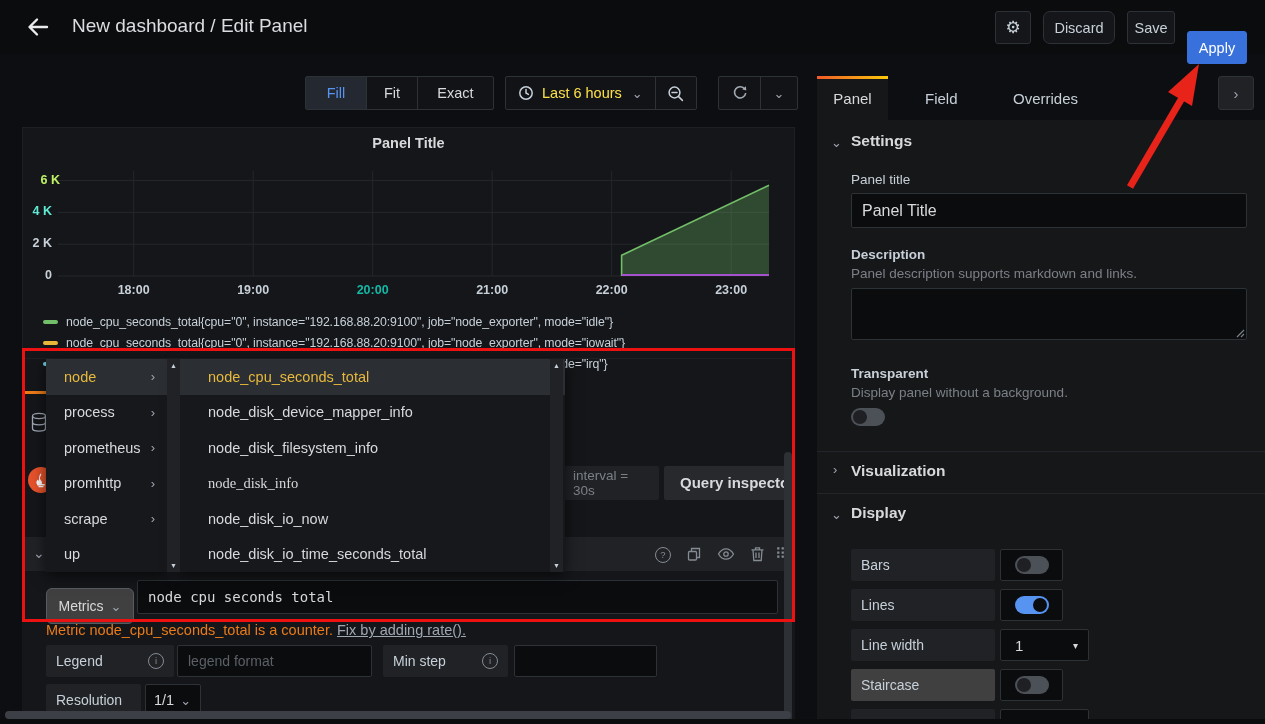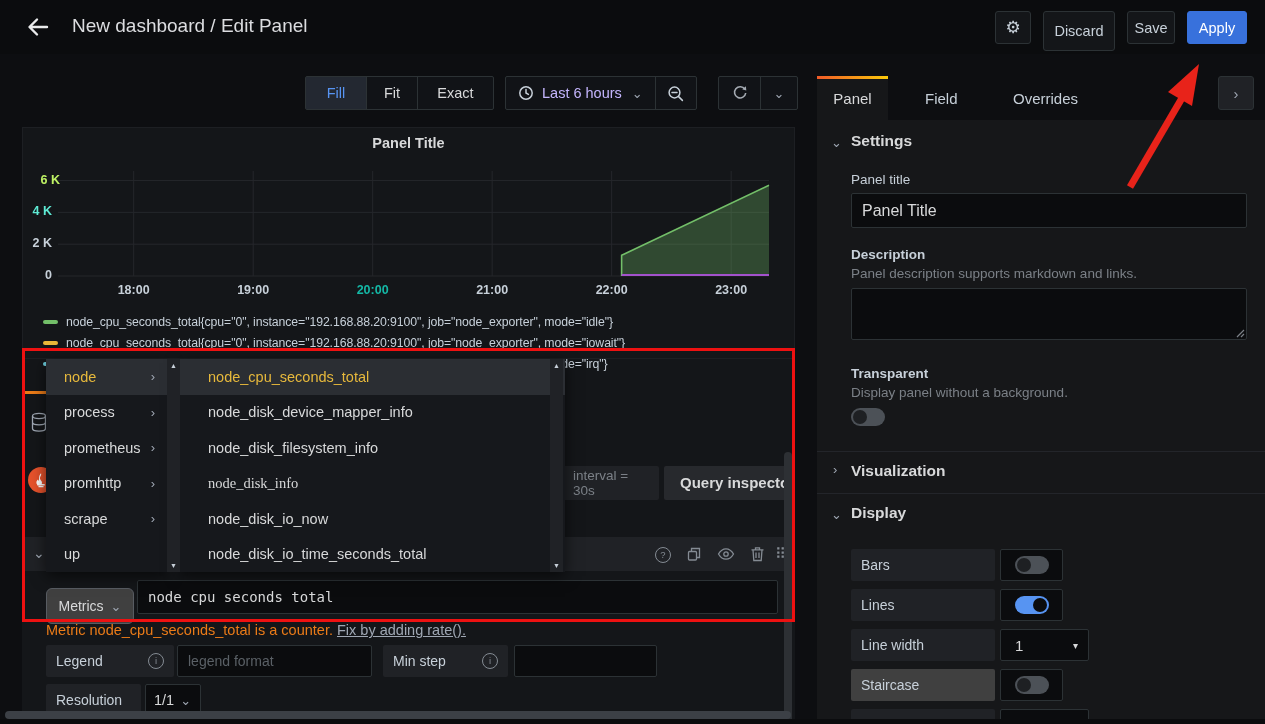--- a/index.html
+++ b/index.html
@@ -2,21 +2,21 @@
 <html><head>
 <meta charset="utf-8">
 <style>
   html,body{margin:0;padding:0;background:#000;}
   #app{position:relative;width:1265px;height:724px;background:#0d0e11;overflow:hidden;
        font-family:"Liberation Sans",sans-serif;color:#d8d9da;}
   .abs{position:absolute;}
   .flex{display:flex;align-items:center;}
   .btn{display:flex;align-items:center;justify-content:center;border-radius:3px;
        font-size:14.5px;color:#c7d0d9;background:#141619;border:1px solid #2c3235;cursor:pointer;box-sizing:border-box;}
-  .btn-primary{background:#3871dc;border:1px solid #3871dc;color:#fff;font-weight:500;}
+  .btn-primary{background:#3871dc;border:1px solid #3871dc;color:#fff;font-weight:500;margin-top:20px;}
   .seg{border-right:1px solid #2c3235;}
   .group{background:#111317;border:1px solid #2c3235;border-radius:2px;box-sizing:border-box;}
   .card{background:#141619;}
   .label-box{background:#202226;border-radius:2px;color:#c7d0d9;font-size:14px;
              display:flex;align-items:center;box-sizing:border-box;padding:0 10px;}
   .inp{background:#0b0c0e;border:1px solid #2c3235;border-radius:2px;color:#d8d9da;
        font-size:14px;box-sizing:border-box;padding:0 10px;outline:none;}
   input::placeholder,textarea::placeholder{color:#5a6066;}
   .mono{font-family:"DejaVu Sans Mono",monospace;}
   .chev{color:#9fa7b3;font-size:13px;line-height:1;}
@@ -46,40 +46,40 @@
   <div class="abs" style="left:0;top:0;width:1265px;height:54px;background:#0b0c0e;">
     <div class="abs" style="left:26px;top:15px;cursor:pointer;">
       <svg width="24" height="24" viewBox="0 0 24 24">
           <path d="M21 12H4M11 4.5 3.5 12l7.5 7.5" fill="none" stroke="#e9eaeb" stroke-width="2.4" stroke-linecap="round" stroke-linejoin="round"></path>
         </svg>
     </div>
     <div class="abs" style="left:72px;top:15px;font-size:19px;font-weight:500;color:#dcdde0;">New dashboard / Edit Panel</div>
     <div class="abs btn" style="left:995px;top:11px;width:36px;height:33px;">
       <span style="font-size:17px;color:#c7d0d9;">⚙</span>
     </div>
-    <div class="abs btn" style="left:1043px;top:11px;width:72px;height:40px;">Discard</div>
+    <div class="abs btn" style="left:1043px;top:11px;width:72px;height:33px;border-radius:7px;">Discard</div>
     <div class="abs btn" style="left:1127px;top:11px;width:48px;height:33px;">Save</div>
     <div class="abs btn btn-primary" style="left:1187px;top:11px;width:60px;height:33px;">Apply</div>
   </div>
 
   <div class="abs group flex" style="left:305px;top:76px;height:34px;">
     <div class="seg flex" style="width:60px;height:100%;justify-content:center;background:#232831;color:#5794f2;font-size:14.5px;cursor:pointer;">Fill</div>
     <div class="seg flex" style="width:50px;height:100%;justify-content:center;font-size:14.5px;cursor:pointer;">Fit</div>
     <div class="flex" style="width:75px;height:100%;justify-content:center;font-size:14.5px;cursor:pointer;">Exact</div>
   </div>
 
   <div class="abs group flex" style="left:505px;top:76px;height:34px;">
     <div class="seg flex" style="height:100%;padding:0 12px;cursor:pointer;">
       <span style="margin-right:8px;">
         <svg width="16" height="16" viewBox="0 0 16 16">
             <circle cx="8" cy="8" r="6.2" fill="none" stroke="#c7d0d9" stroke-width="1.5"></circle>
             <path d="M8 4.6V8l2.4 1.4" fill="none" stroke="#c7d0d9" stroke-width="1.5" stroke-linecap="round"></path>
           </svg>
       </span>
-      <span style="font-size:14.5px;font-weight:500;color:#c4b5fd;text-align:center;">Last 6 hours</span>
+      <span style="font-size:14.5px;font-weight:500;color:#fde047;text-align:center;">Last 6 hours</span>
       <span class="chev" style="margin-left:10px;">⌄</span>
     </div>
     <div class="flex" style="width:40px;height:100%;justify-content:center;cursor:pointer;">
       <span>
         <svg width="17" height="17" viewBox="0 0 17 17">
             <circle cx="7.5" cy="7.5" r="5.4" fill="none" stroke="#c7d0d9" stroke-width="1.5"></circle>
             <path d="M11.6 11.6 15.4 15.4M5 7.5h5" fill="none" stroke="#c7d0d9" stroke-width="1.5" stroke-linecap="round"></path>
           </svg>
       </span>
     </div>

